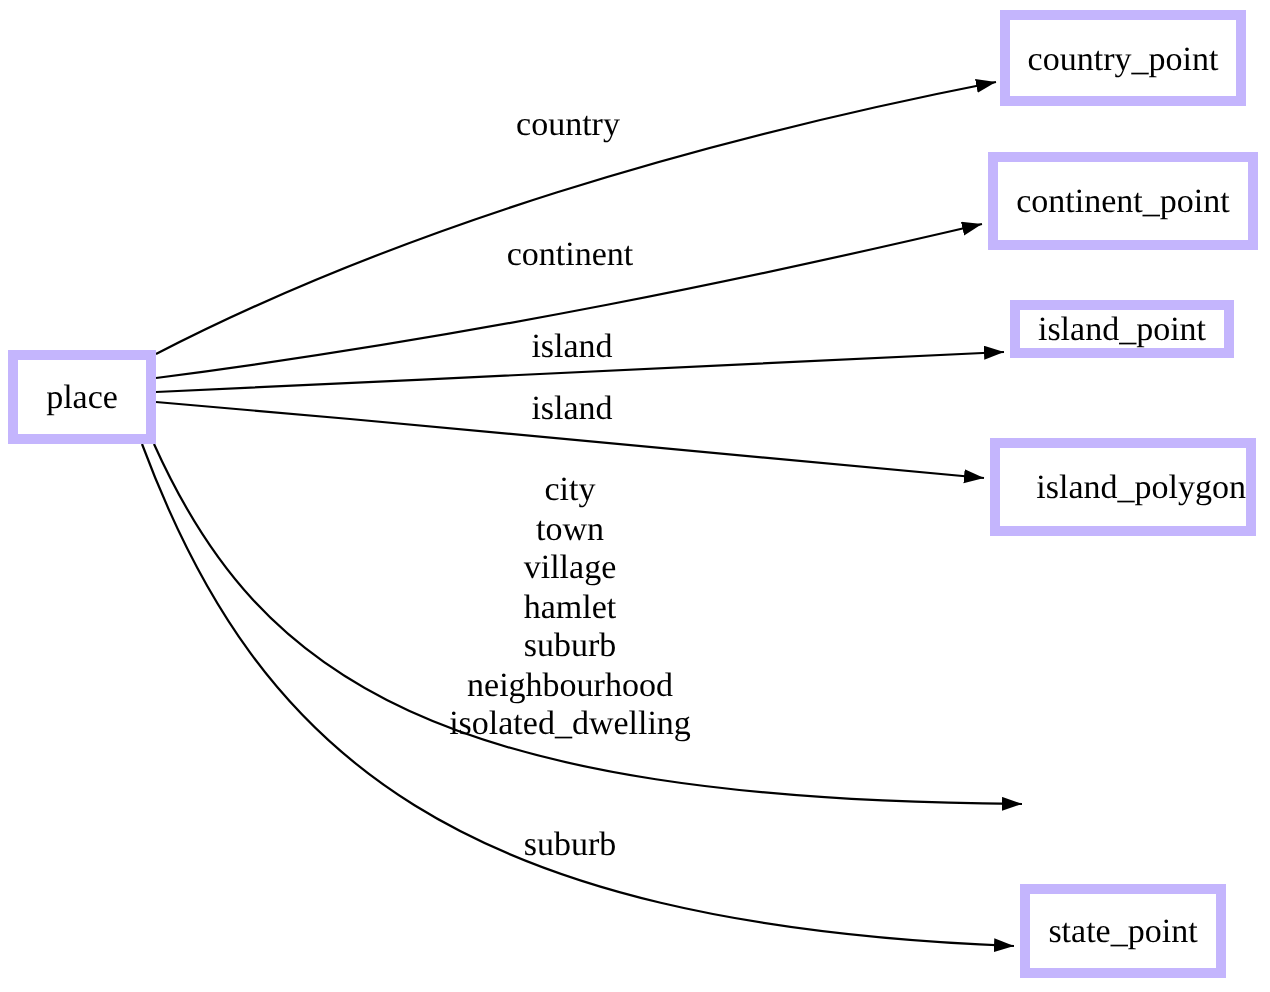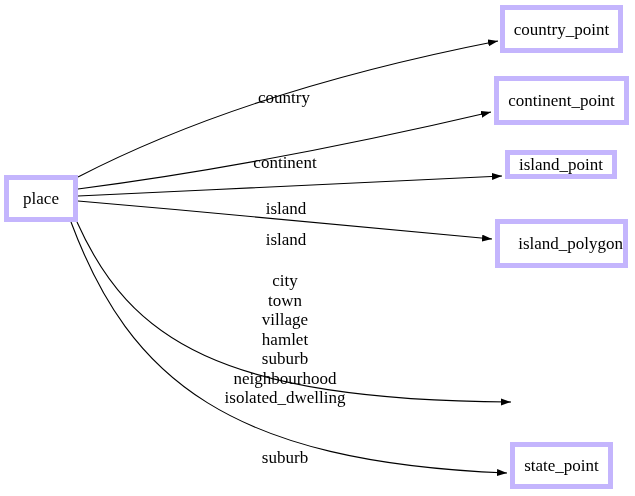--- a/index.html
+++ b/index.html
@@ -40,21 +40,20 @@
     line-height: 1;
     white-space: nowrap;
   }
   .edge-label {
     position: absolute;
     transform: translate(-50%, -50%);
     font-size: 17px;
     line-height: 19.5px;
     text-align: center;
     white-space: pre-line;
-    margin-top: 36px;
   }
 </style>
 </head>
 <body>
 
 <div class="canvas">
 
   <svg class="edges-svg" width="635" height="496" viewBox="0 0 635 496" xmlns="http://www.w3.org/2000/svg">
     <defs>
       <marker id="arrow" markerUnits="userSpaceOnUse" markerWidth="12" markerHeight="9" refX="10" refY="3.5" orient="auto">

